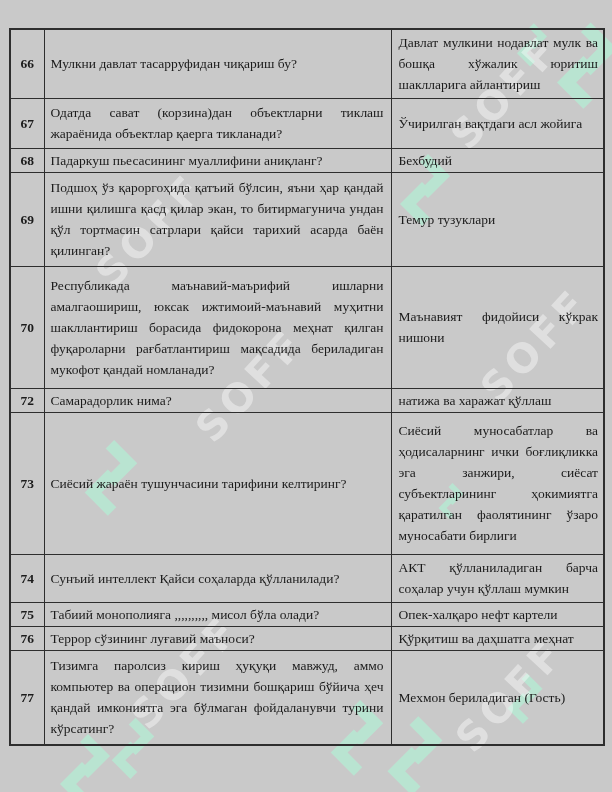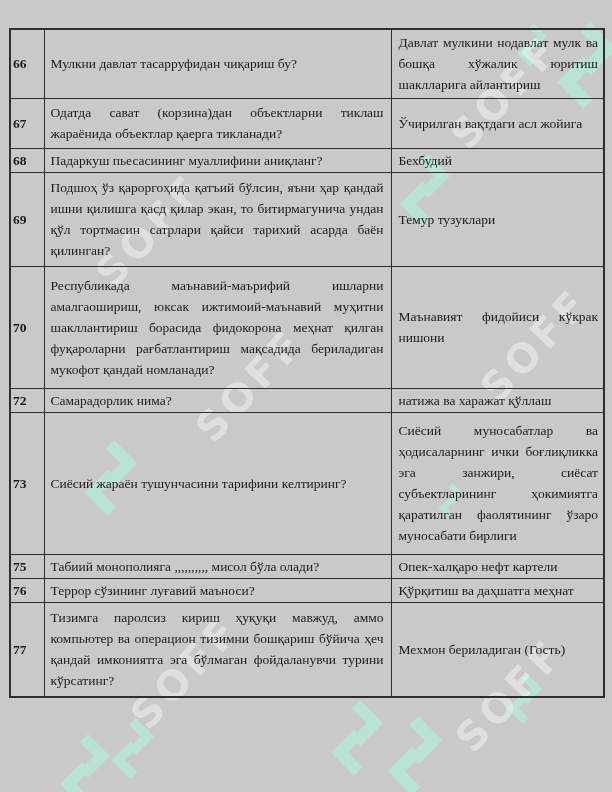--- a/index.html
+++ b/index.html
@@ -33,20 +33,21 @@
   }
   table.qa td {
     border:1px solid #2e2e2e;
     font-size:13.5px;
     line-height:21px;
     vertical-align:middle;
     overflow:hidden;
     color:var(--q-color,#1b1b1b);
   }
   td.num {
+    text-align:center;
     font-weight:bold;
     padding:1px 2px;
   }
   td.q {
     text-align:justify;
     padding:1px 7px 1px 6px;
     margin-top:40px;
   }
   td.a {
     text-align:justify;
@@ -163,20 +164,25 @@
         <tr style="height: 23px;">
       <td class="num">72</td>
       <td class="q">Самарадорлик нима?</td>
       <td class="a">натижа ва харажат қўллаш</td>
     </tr>
         <tr style="height: 142px;">
       <td class="num">73</td>
       <td class="q">Сиёсий жараён тушунчасини тарифини келтиринг?</td>
       <td class="a">Сиёсий муносабатлар ва ҳодисаларнинг ички боғлиқликка эга занжири, сиёсат субъектларининг ҳокимиятга қаратилган фаолятининг ўзаро муносабати бирлиги</td>
     </tr>
+        <tr style="height: 48px;">
+      <td class="num">74</td>
+      <td class="q">Сунъий интеллект Қайси соҳаларда қўлланилади?</td>
+      <td class="a">АКТ қўлланиладиган барча соҳалар учун қўллаш мумкин</td>
+    </tr>
         <tr style="height: 22px;">
       <td class="num">75</td>
       <td class="q">Табиий монополияга ,,,,,,,,,, мисол бўла олади?</td>
       <td class="a">Опек-халқаро нефт картели</td>
     </tr>
         <tr style="height: 23px;">
       <td class="num">76</td>
       <td class="q">Террор сўзининг луғавий маъноси?</td>
       <td class="a">Қўрқитиш ва даҳшатга меҳнат</td>
     </tr>

